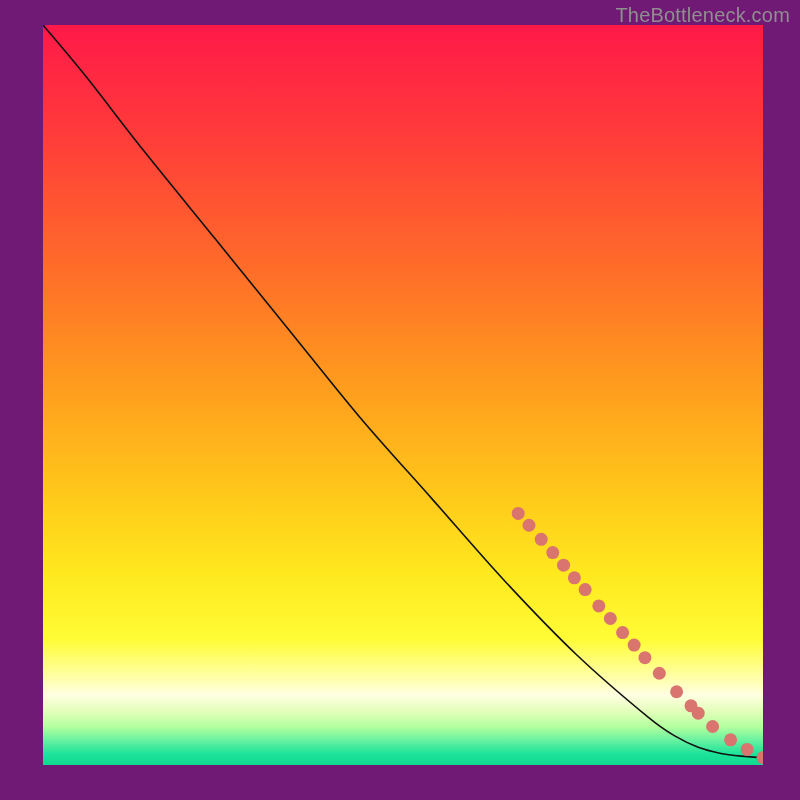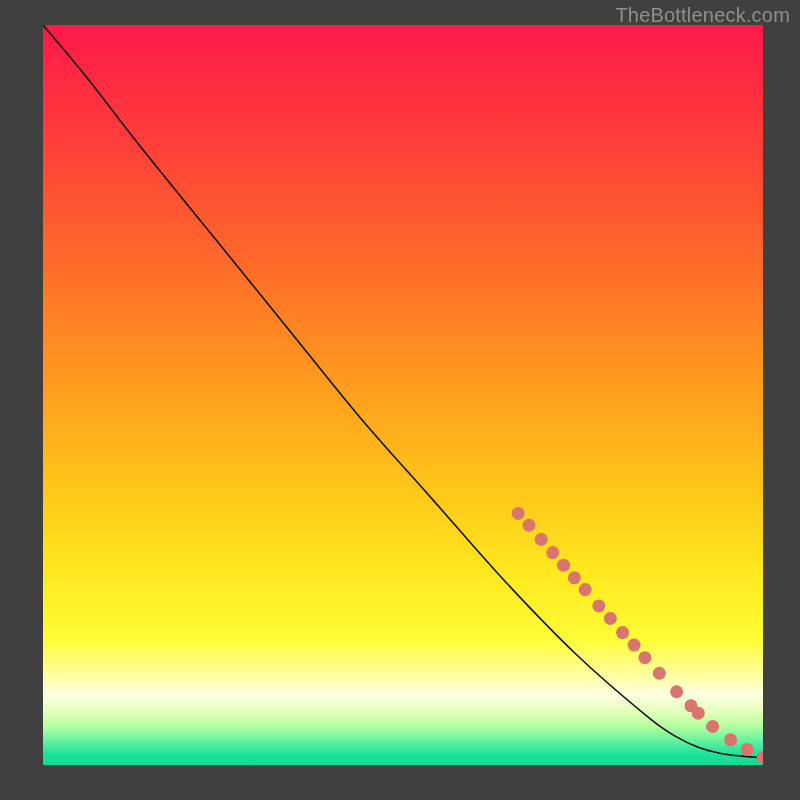--- a/index.html
+++ b/index.html
@@ -8,21 +8,21 @@
     width: 800px;
     height: 800px;
     background: #000;
     font-family: Arial, Helvetica, sans-serif;
     overflow: hidden;
   }
   #frame {
     position: relative;
     width: 800px;
     height: 800px;
-    background: #404040;
+    background: #701a75;
     text-decoration: underline;
   }
   #plot-area {
     position: absolute;
     left: 43px;
     top: 25px;
     width: 720px;
     height: 740px;
     
   }

